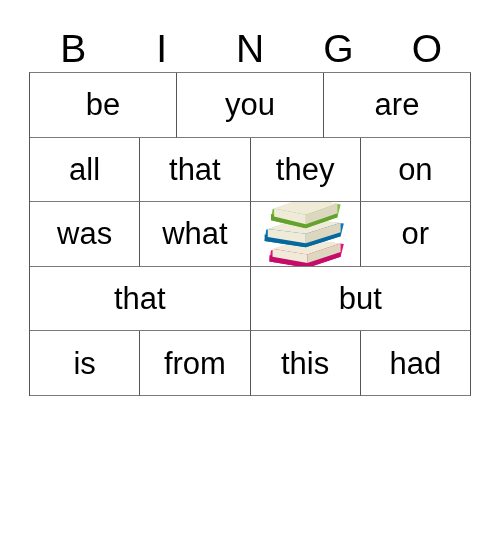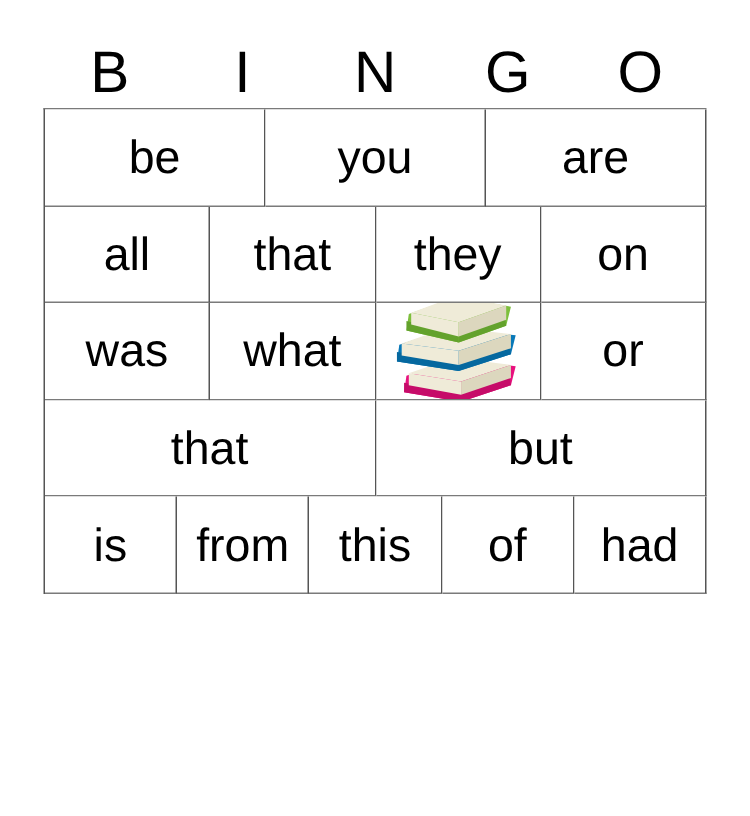--- a/index.html
+++ b/index.html
@@ -188,21 +188,18 @@
       <div class="bingo-cell">
           <span class="cell-text">is</span>
         </div>
       <div class="bingo-cell">
           <span class="cell-text">from</span>
         </div>
       <div class="bingo-cell">
           <span class="cell-text">this</span>
         </div>
       <div class="bingo-cell">
-          <span class="cell-text">of</span>
-        </div>
-      <div class="bingo-cell">
           <span class="cell-text">had</span>
         </div>
     </div>
 
   </div>
 </div>
 
 </body></html>

